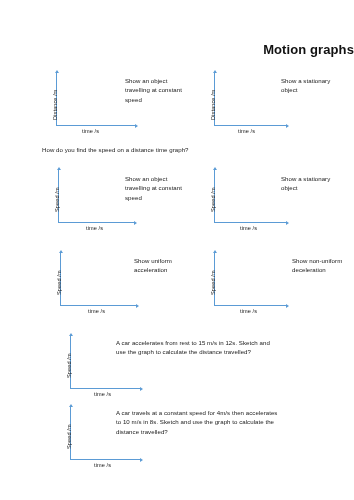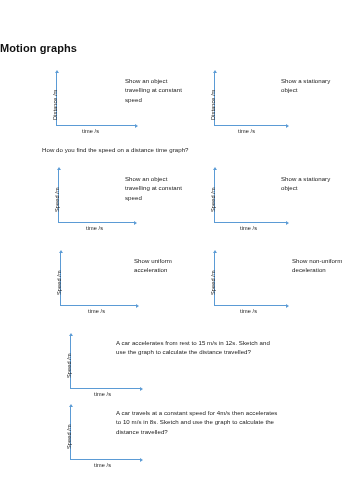--- a/index.html
+++ b/index.html
@@ -19,22 +19,22 @@
     position: relative;
     width: 354px;
     height: 500px;
     box-sizing: border-box;
   }
   .doc-title {
     position: absolute;
     left: 0;
     top: 42px;
     width: 354px;
-    text-align: left;
-    font-size: 11px;
+    text-align: right;
+    font-size: 13px;
     font-weight: bold;
     letter-spacing: 0.1px;
     color: #111111;
   }
   .question-line {
     position: absolute;
     font-size: 6.1px;
     color: #222222;
     line-height: 1.35;
     letter-spacing: 0.05px;

